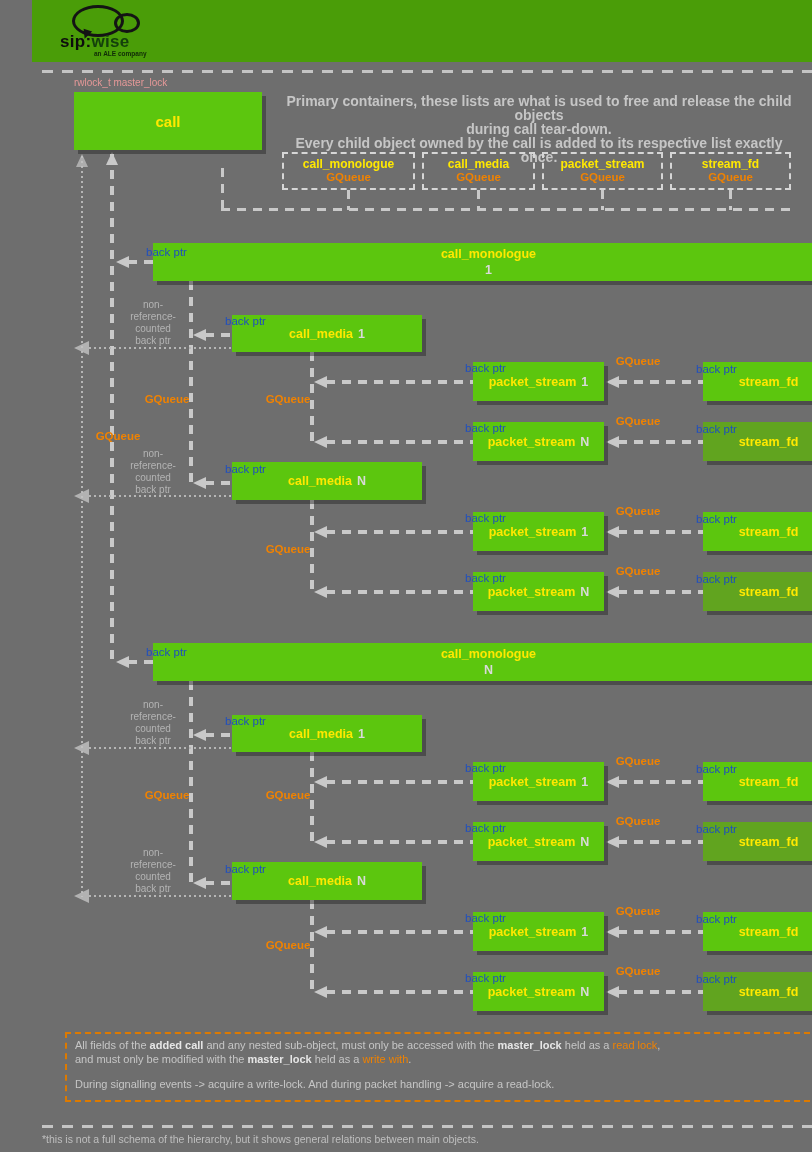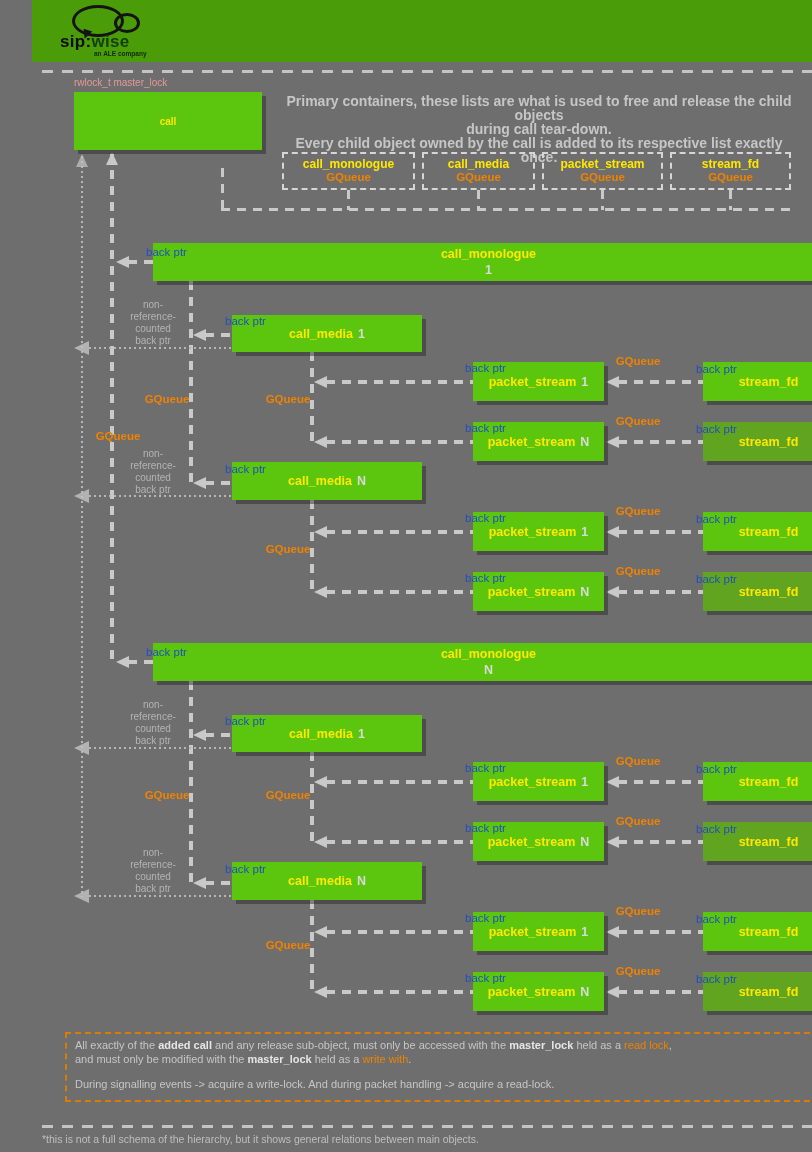--- a/index.html
+++ b/index.html
@@ -26,21 +26,21 @@
   .legend-box{position:absolute;top:152px;height:38px;border:2px dashed #d6d6d6;box-sizing:border-box;
               display:flex;flex-direction:column;align-items:center;justify-content:center;line-height:13px;}
   .legend-name{color:var(--label_yellow,#ffe800);font-size:12px;font-weight:bold;}
   .legend-type{color:var(--gqueue_orange,#f08200);font-size:11.5px;font-weight:bold;}
   
   .node{position:absolute;background:var(--box_green,#5cc60e);box-shadow:4px 4px 0 rgba(35,35,35,.45);
         display:flex;align-items:center;justify-content:center;font-weight:bold;font-size:12.5px;}
   .node.dark{background:var(--box_green_dark,#61a41f);}
   .node .nm{color:var(--label_yellow,#ffe800);}
   .node .nu{color:var(--num_gray,#d9d9d9);margin-left:5px;}
-  .node.big .nm{font-size:10px;text-align:right;}
+  .node.big .nm{font-size:15px;text-align:right;}
   .node.twoline{flex-direction:column;line-height:16px;}
   .node.twoline .nu{margin-left:0;}
   .node.sfpad{padding-left:10px;box-sizing:border-box;}
   
   .cl{position:absolute;}
   .dash-h{background:repeating-linear-gradient(90deg,var(--dash_gray,#c9c9c9) 0 9px,transparent 9px 16px);}
   .dash-v{background:repeating-linear-gradient(180deg,var(--dash_gray,#c9c9c9) 0 9px,transparent 9px 16px);}
   .outer-h{background:repeating-linear-gradient(90deg,#c4c4c4 0 11px,transparent 11px 20px);}
   .outer-v{background:repeating-linear-gradient(180deg,#c4c4c4 0 11px,transparent 11px 20px);}
   .dot-h{background:repeating-linear-gradient(90deg,#b6b6b6 0 2px,transparent 2px 5px);}
@@ -319,20 +319,20 @@
       </div>
       <div class="nonref" style="left: 121px; top: 847px;">
         <div class="">non-</div>
         <div class="">reference-</div>
         <div class="">counted</div>
         <div class="">back ptr</div>
       </div>
     </div>
 
   <div class="note">
-    <p id="note1"><span>All exactly of the </span><span class="b">added call</span><span> and any release sub-object, must only be accessed with the </span><span class="b">master_lock</span><span> held as a </span><span class="o">read lock</span><span>,</span></p>
+    <p id="note1"><span>All fields of the </span><span class="b">added call</span><span> and any nested sub-object, must only be accessed with the </span><span class="b">master_lock</span><span> held as a </span><span class="o">read lock</span><span>,</span></p>
     <p id="note2"><span>and must only be modified with the </span><span class="b">master_lock</span><span> held as a </span><span class="o">write with</span><span>.</span></p>
     <p class="spacer"></p>
     <p id="note3">During signalling events -&gt; acquire a write-lock. And during packet handling -&gt; acquire a read-lock.</p>
   </div>
 
   <div class="footer">*this is not a full schema of the hierarchy, but it shows general relations between main objects.</div>
 </div>
 
 </body></html>

